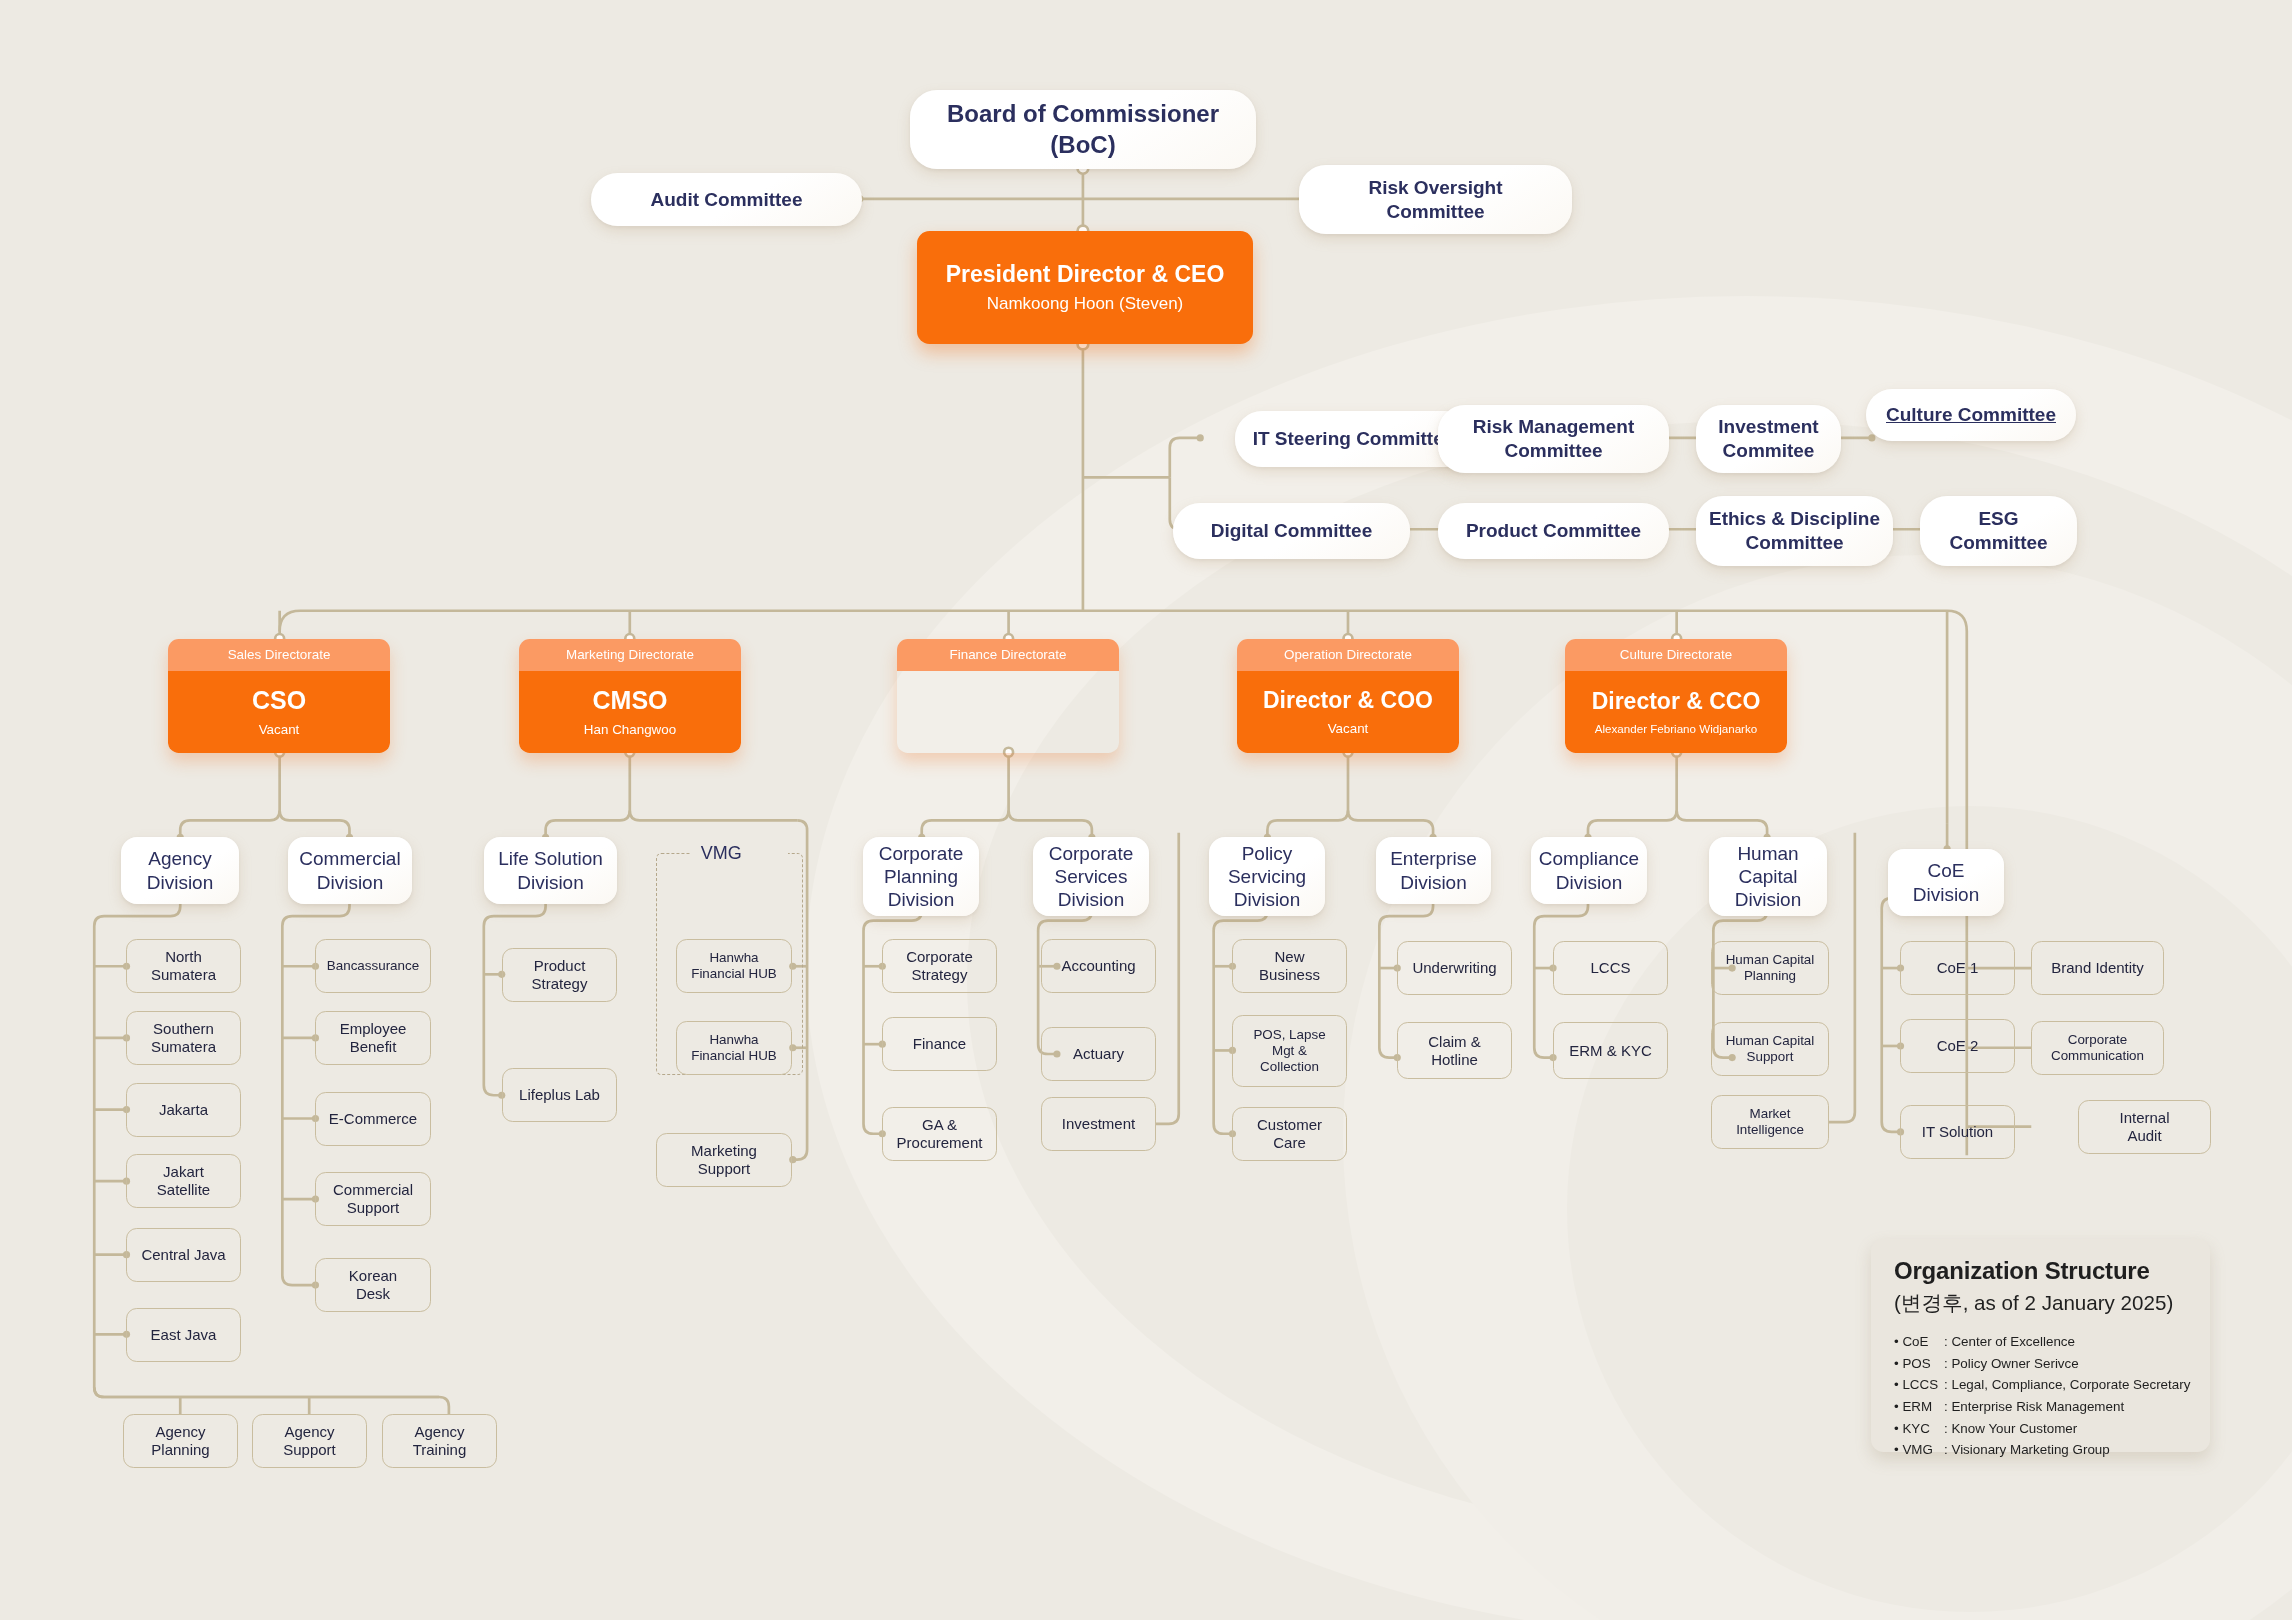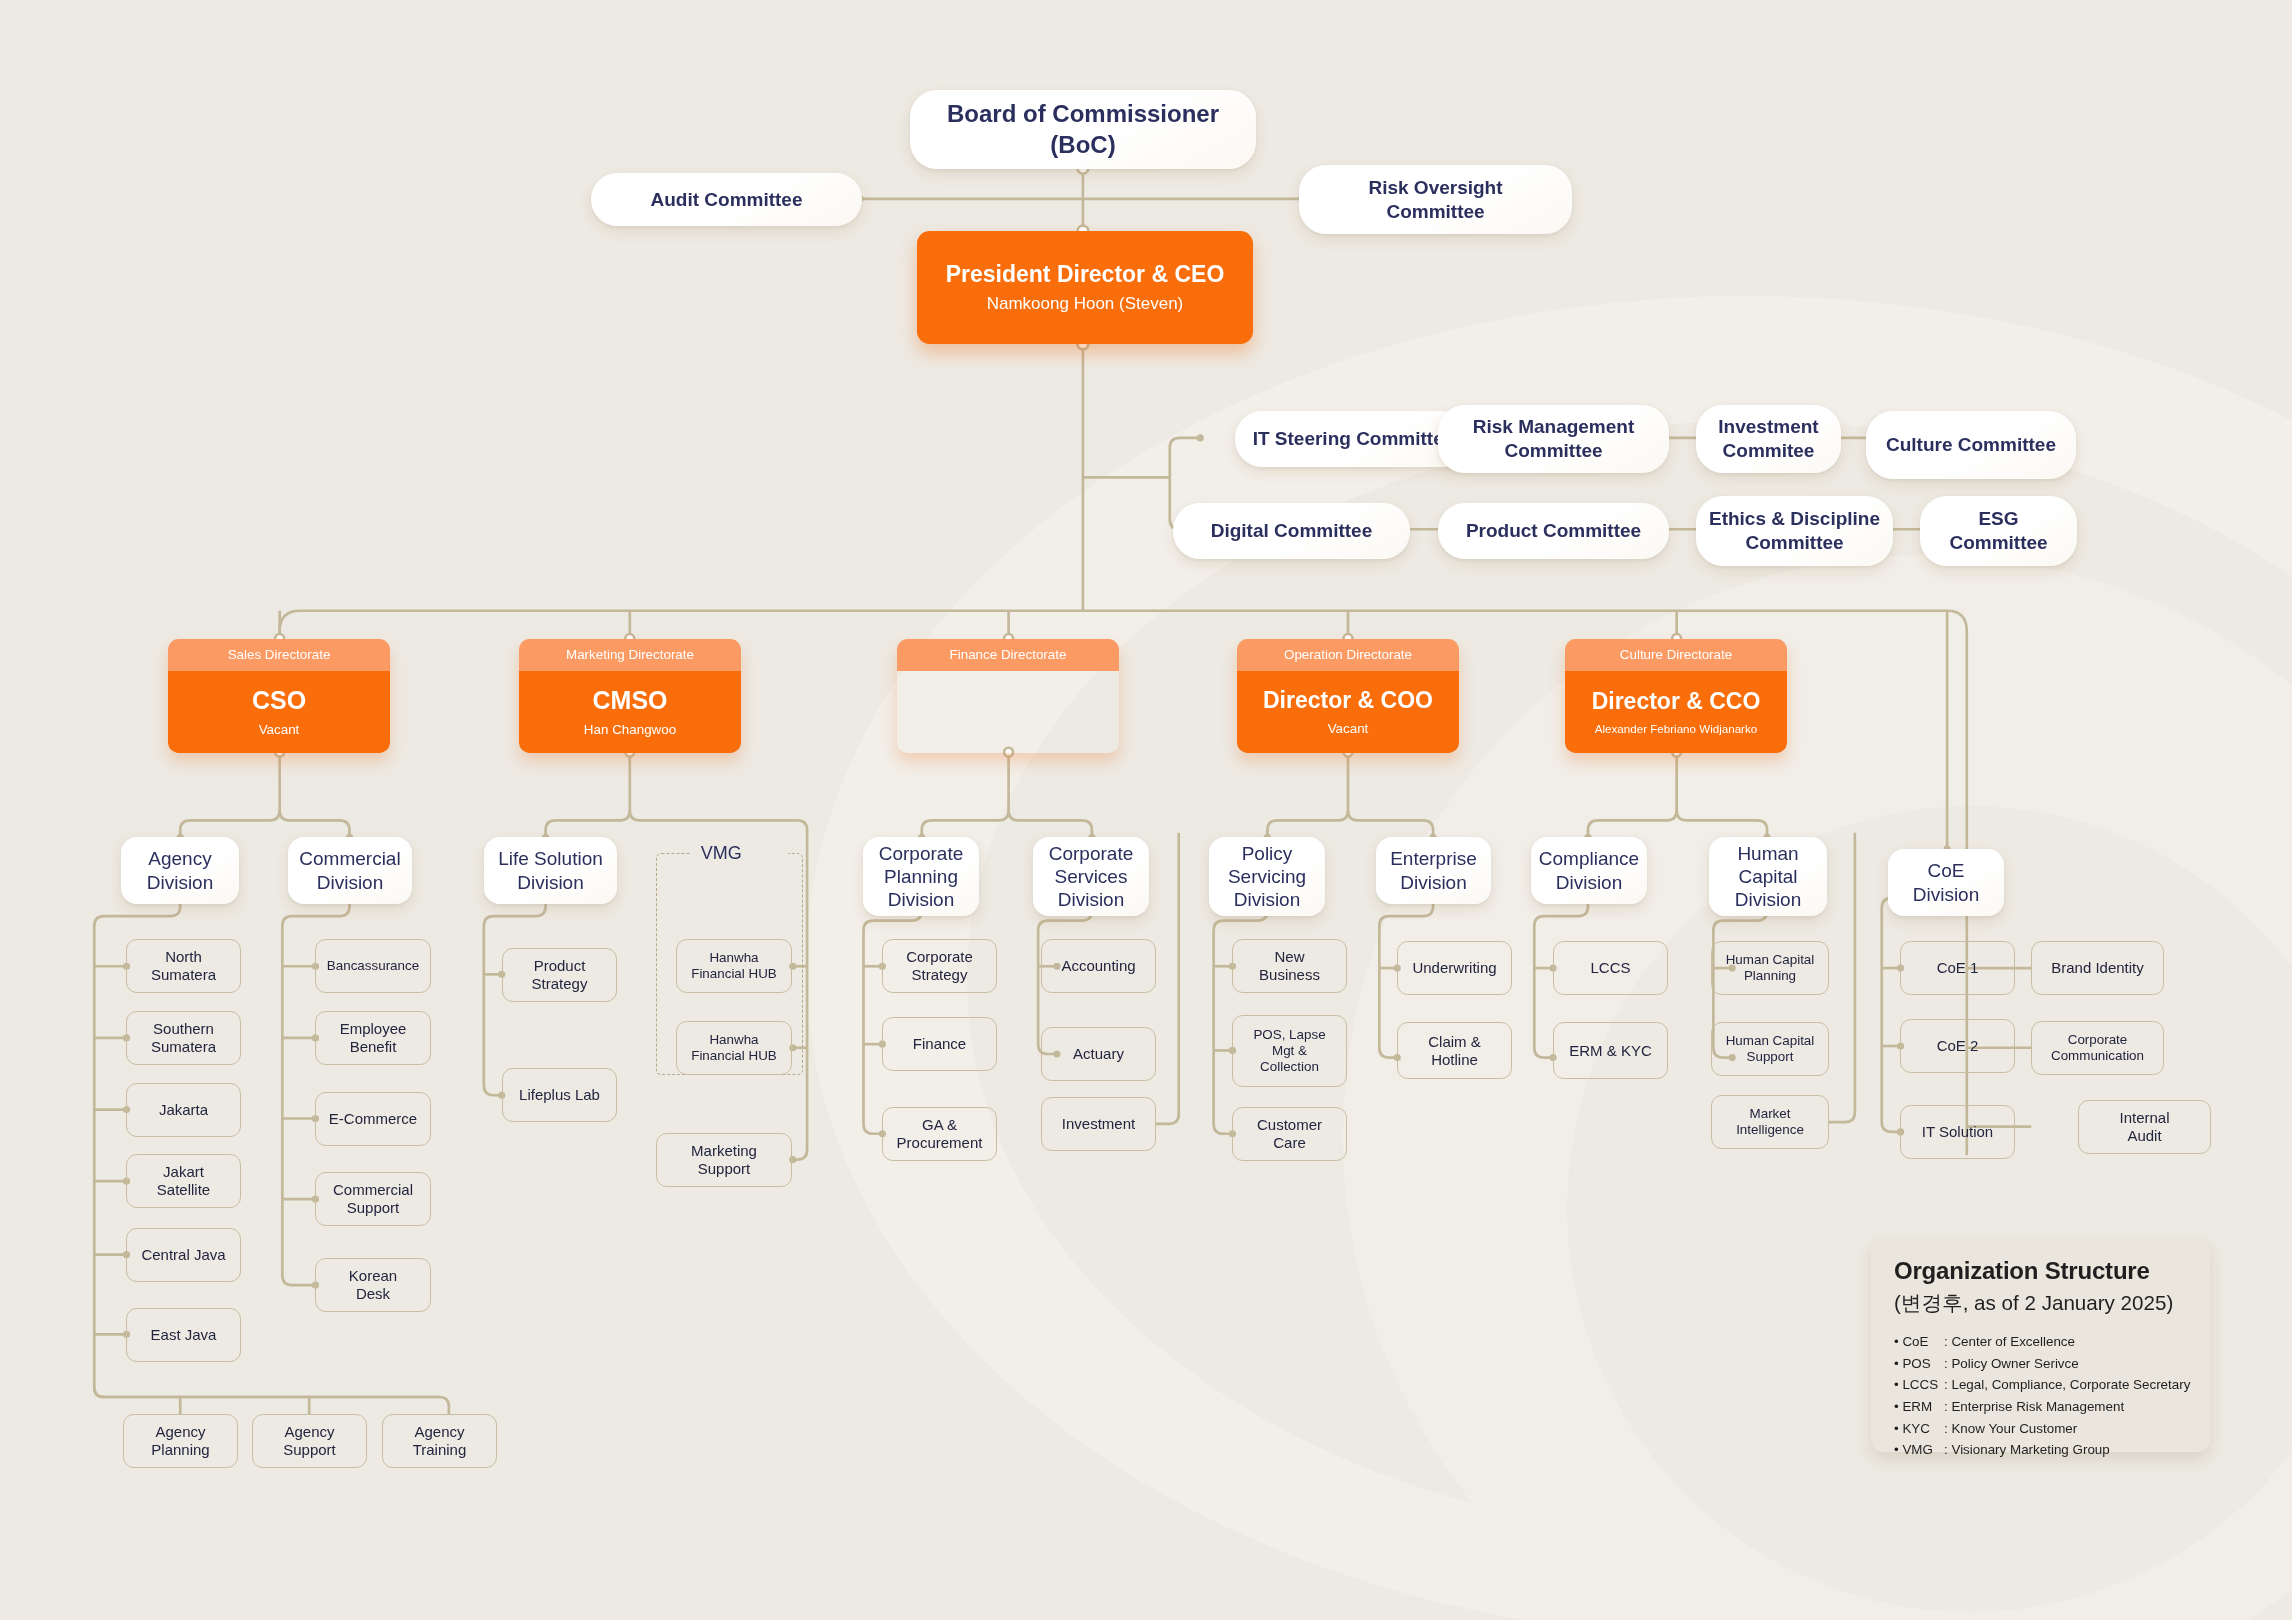--- a/index.html
+++ b/index.html
@@ -301,21 +301,21 @@
   <span>IT Steering Committee</span>
 </div>
 <div class="node card-white pill committee" style="left:1438px;top:405px;width:231px;height:68px;">
   <span>Risk Management</span>
   <span>Committee</span>
 </div>
 <div class="node card-white pill committee" style="left:1696px;top:405px;width:145px;height:68px;">
   <span>Investment</span>
   <span>Commitee</span>
 </div>
-<div class="node card-white pill committee" style="left:1866px;top:411px;width:210px;height:68px;">
+<div class="node card-white pill committee" style="left:1866px;top:389px;width:210px;height:52px;text-decoration:underline;">
   <span>Culture Committee</span>
 </div>
 
 <div class="node card-white pill committee" style="left:1173px;top:503px;width:237px;height:56px;">
   <span>Digital Committee</span>
 </div>
 <div class="node card-white pill committee" style="left:1438px;top:503px;width:231px;height:56px;">
   <span>Product Committee</span>
 </div>
 <div class="node card-white pill committee" style="left:1696px;top:496px;width:197px;height:70px;">

